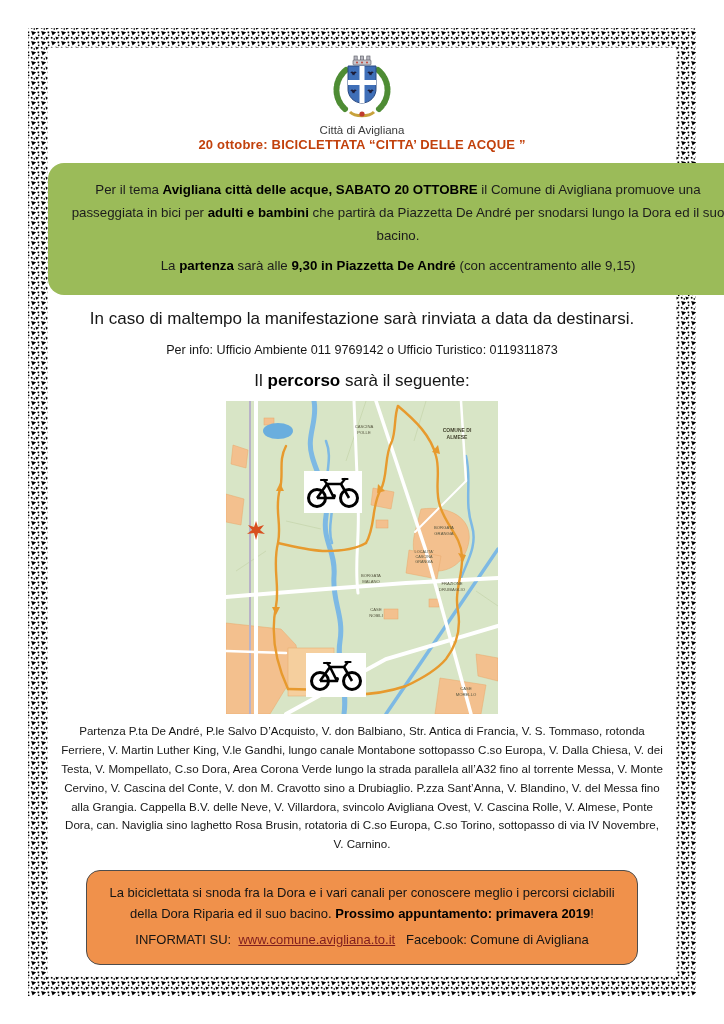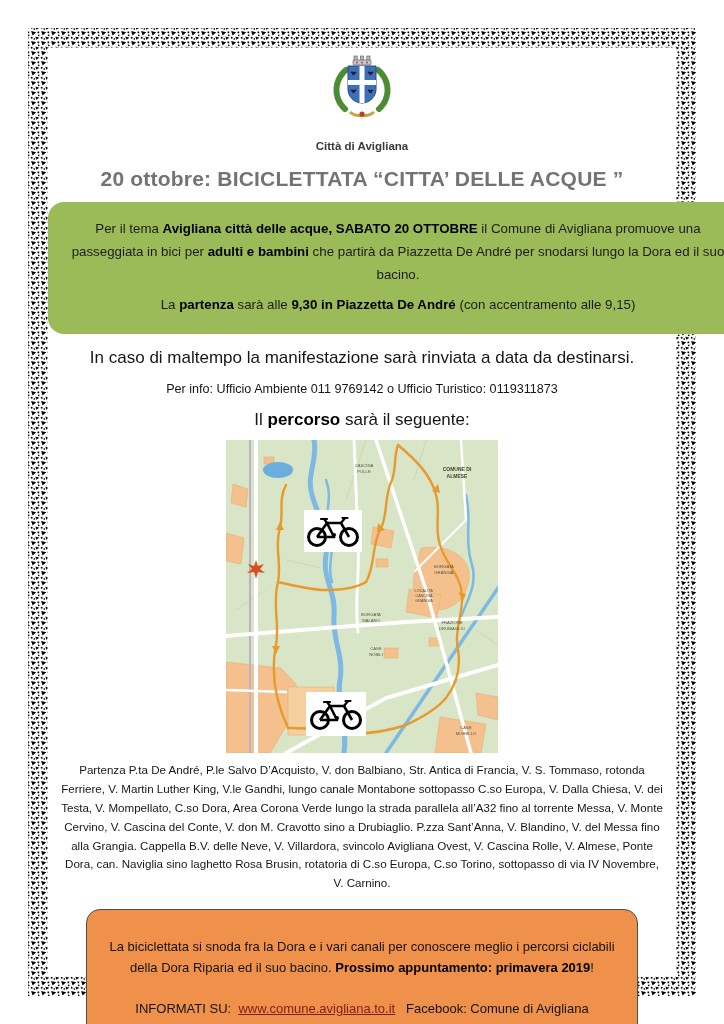--- a/index.html
+++ b/index.html
@@ -5,42 +5,42 @@
   html,body{margin:0;padding:0;}
   body{
     width:724px;height:1024px;background:#ffffff;position:relative;
     font-family:"Liberation Sans", sans-serif;color:#1a1a1a;overflow:hidden;
   }
   .frame-svg{position:absolute;left:0;top:0;width:724px;height:1024px;z-index:0;}
   .content{
     position:absolute;left:48px;top:48px;width:628px;z-index:1;text-align:center;
   }
   .crest-svg{display:block;margin:6px auto 0;}
-  .crest-caption{font-size:11.5px;color:#3a3a3a;margin-top:18px;font-weight:bold;}
+  .crest-caption{font-size:11.5px;color:#3a3a3a;margin-top:2px;}
   .title{
-    color:#737373;font-weight:bold;font-size:21px;letter-spacing:0.2px;margin-top:15px;
+    color:#c2410c;font-weight:bold;font-size:13px;letter-spacing:0.2px;margin-top:1px;
   }
   .green-box{
     background:#9bbb59;border-radius:16px;width:700px;margin:11px auto 0;
     box-sizing:border-box;padding:9px 15px 11px;font-size:13.3px;color:#1c1c1c;
   }
   .green-box p{margin:7px 0;line-height:1.72;}
   .b{font-weight:bold;color:#000;}
   .info-line{font-size:17px;margin-top:14px;color:#161616;}
   .info-line.small{font-size:12.6px;}
   .map-wrap{width:272px;height:313px;margin:10px auto 0;}
   .route-text{
     width:606px;margin:8px auto 16px;font-size:11.6px;line-height:1.62;color:#161616;
     text-align:center;
   }
   .orange-box{
     background:#f0914b;border:1px solid #4d4d4d;border-radius:14px;width:552px;
     margin:15px auto 0;box-sizing:border-box;padding:7px 16px 9px;font-size:13px;color:#141414;
   }
-  .orange-box p{margin:20px 0;line-height:1.6;}
+  .orange-box p{margin:5px 0;line-height:1.6;}
   .link{color:#7f1d1d;text-decoration:underline;cursor:pointer;}
 </style>
 </head>
 <body>
 
 <svg class="frame-svg" viewBox="0 0 724 1024" aria-hidden="true">
   <defs>
     <pattern id="orn" width="10" height="10" patternUnits="userSpaceOnUse">
       <rect width="10" height="10" fill="#ffffff"></rect>
       <path d="M1.1,1.1 L6.2,2.3 L2.6,5.6 Z" fill="#000"></path>

